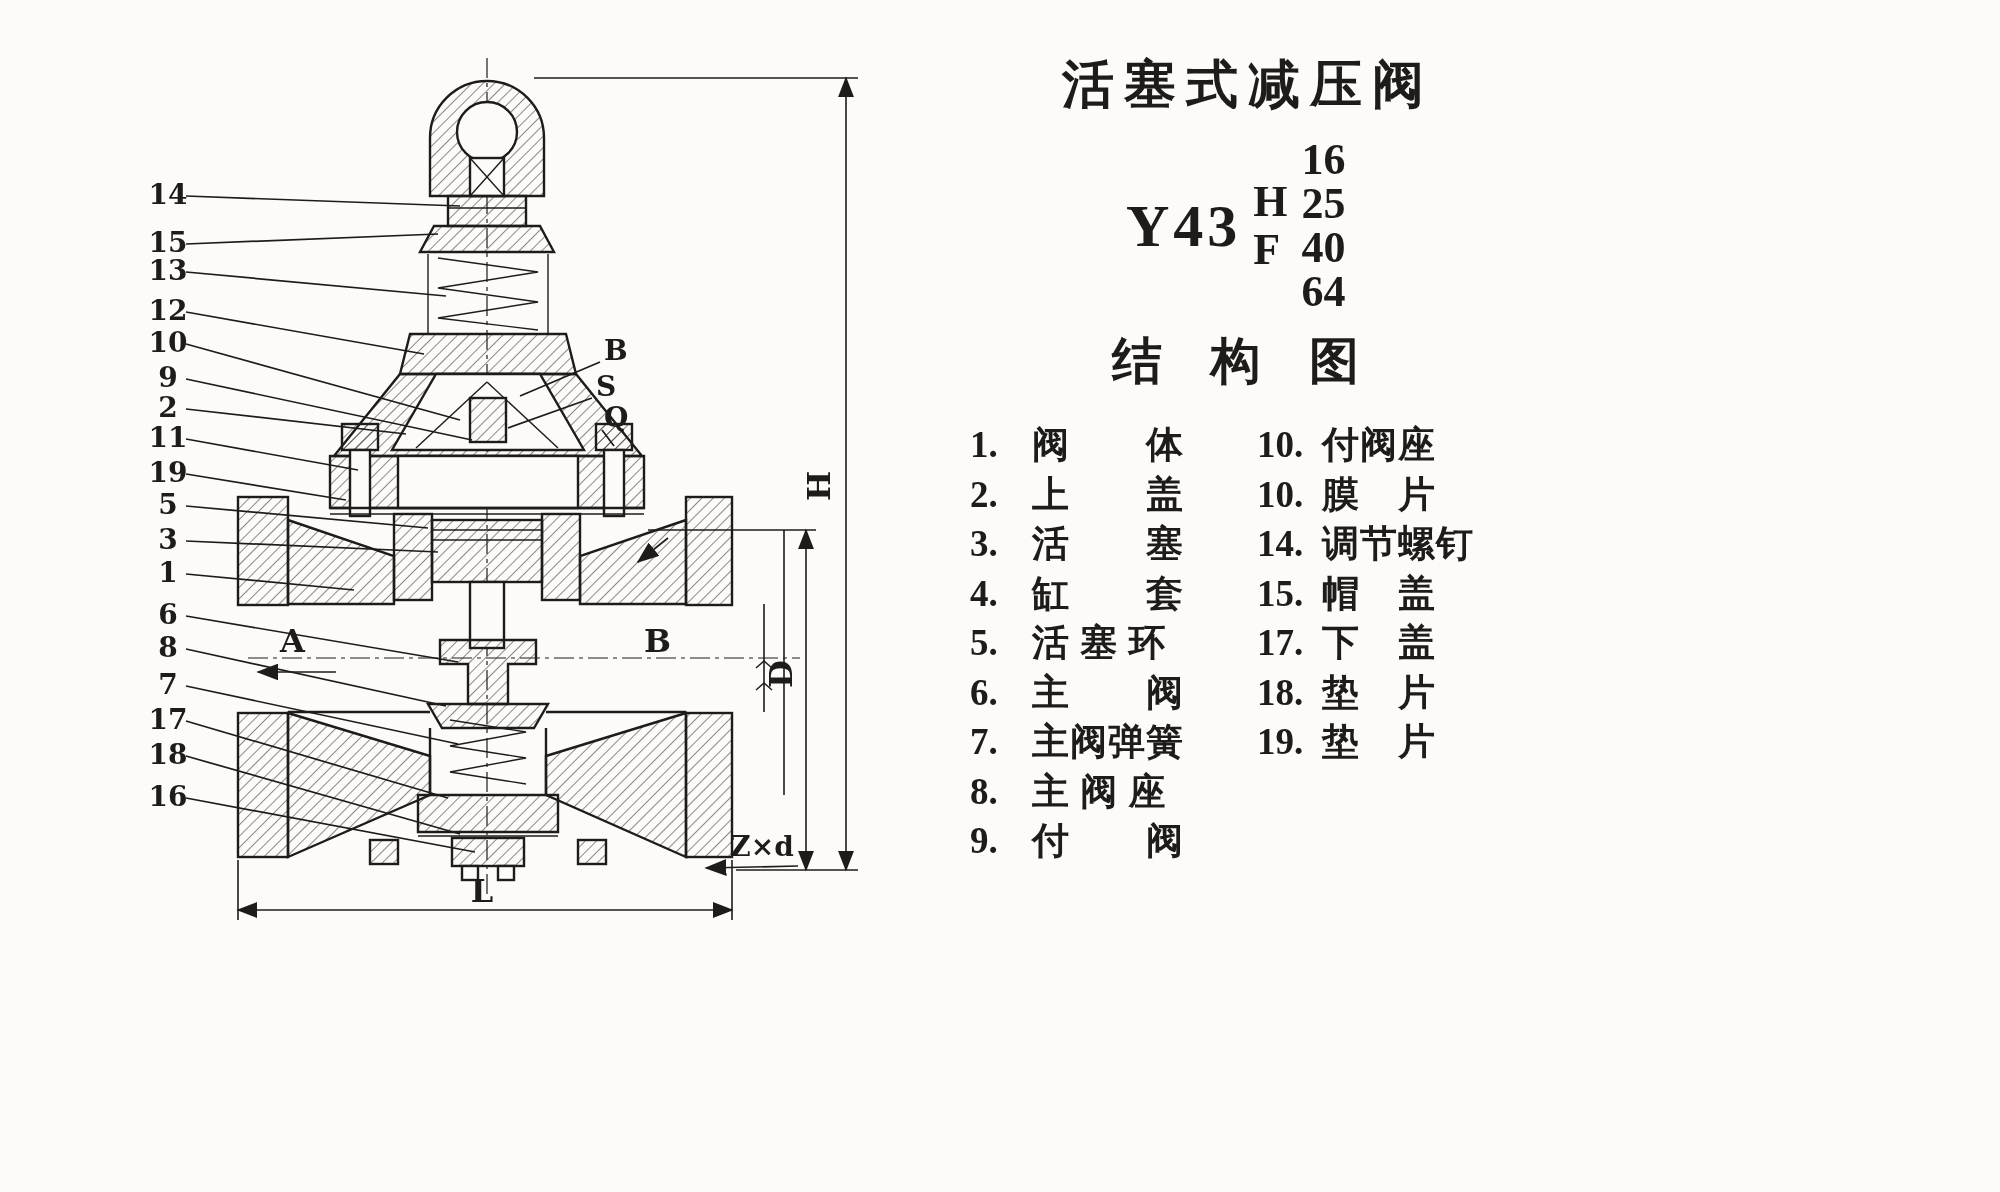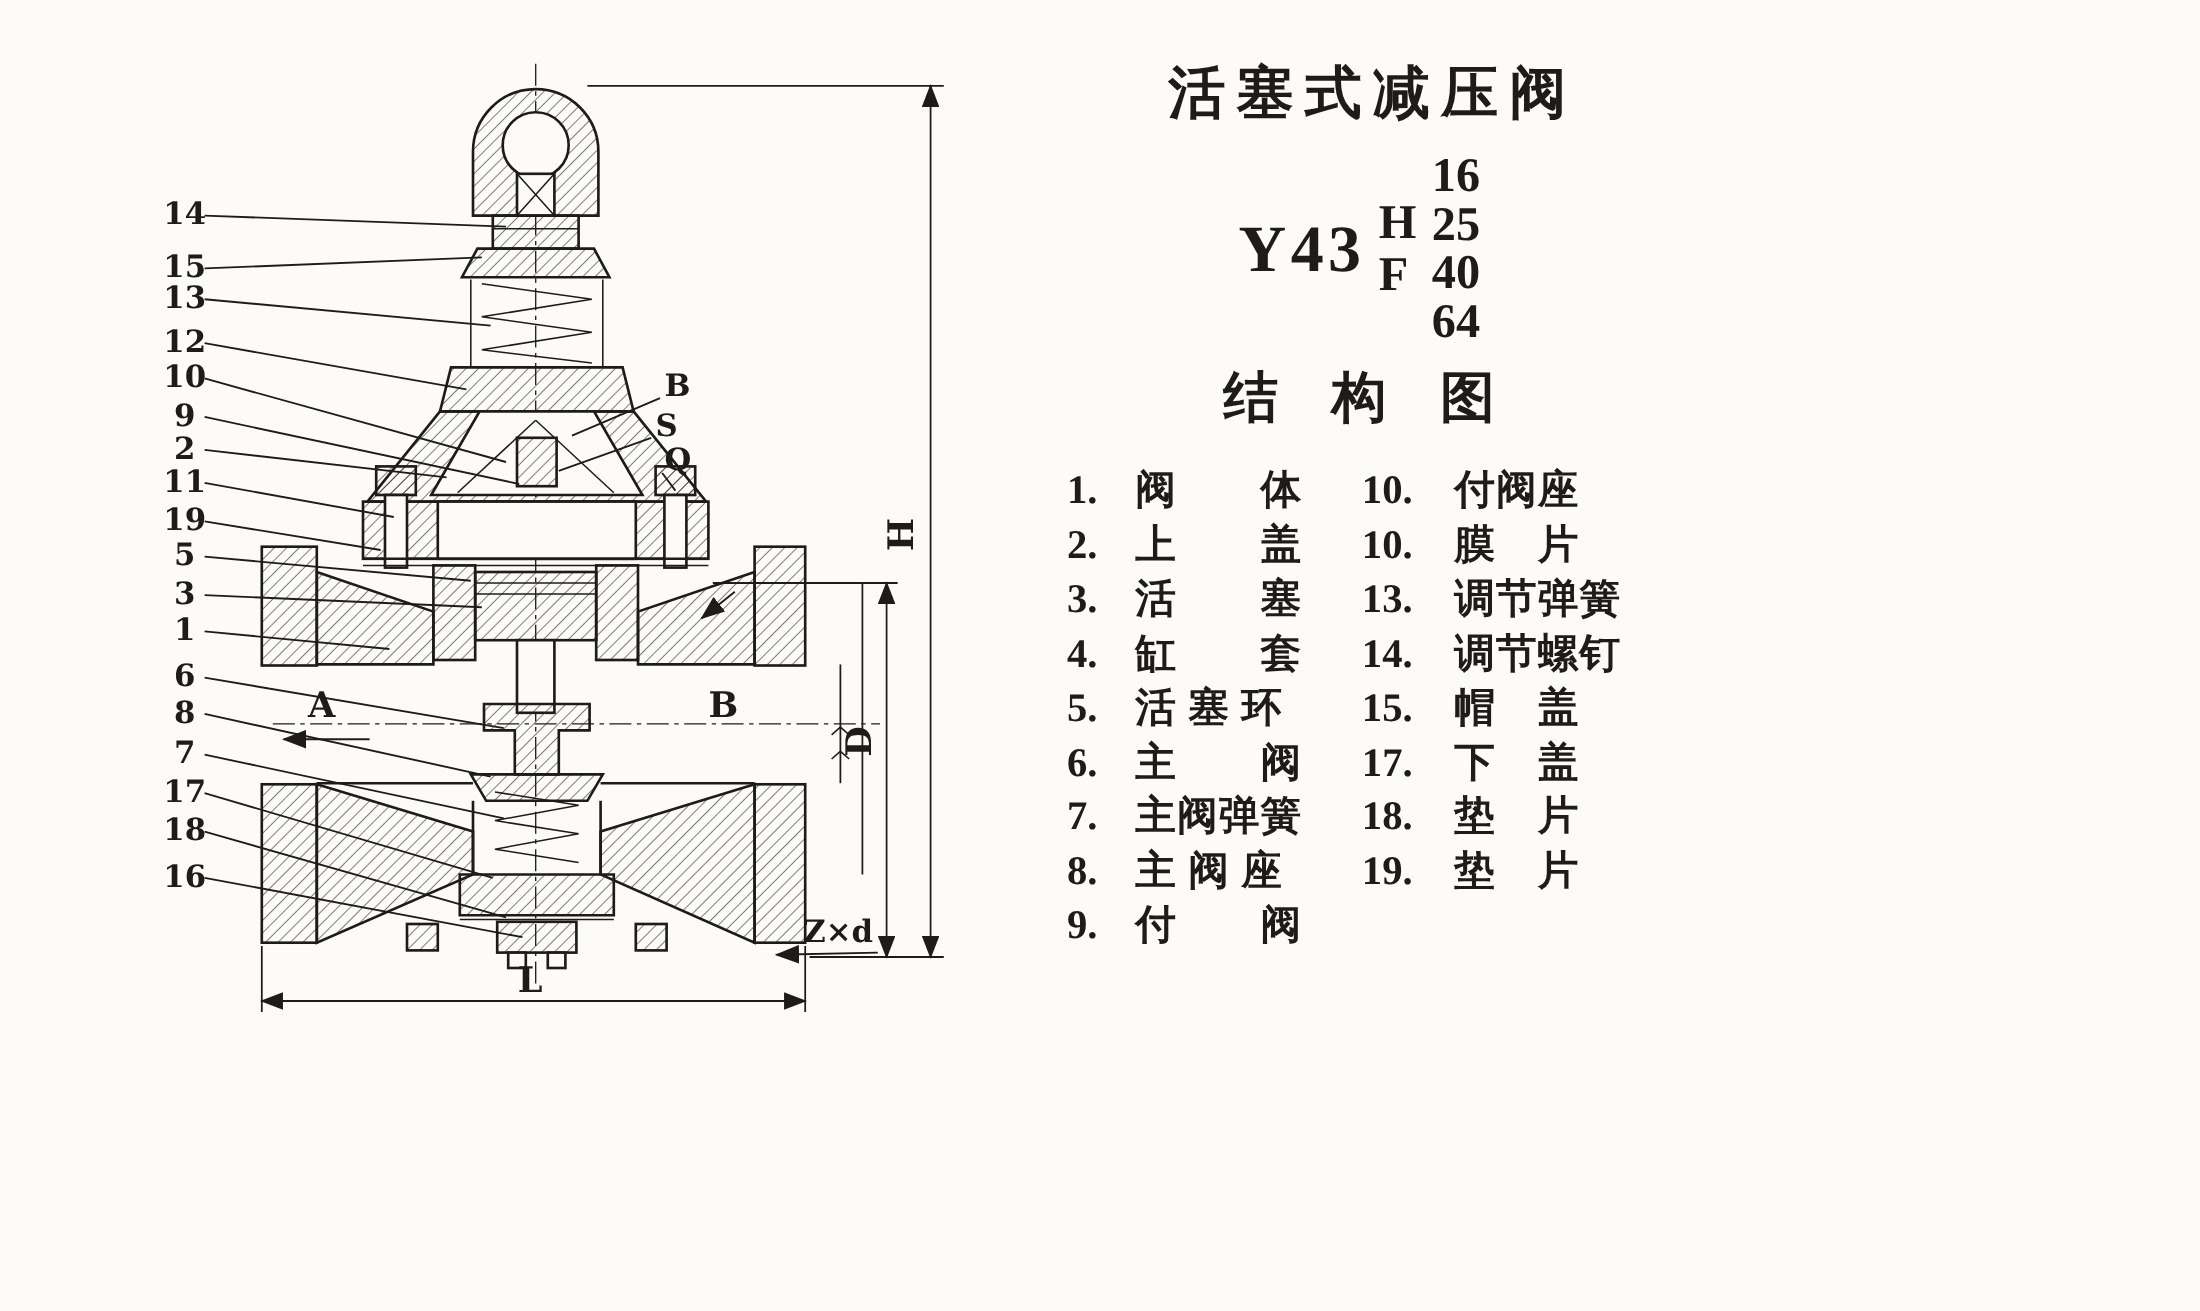--- a/index.html
+++ b/index.html
@@ -31,21 +31,21 @@
     display:flex; flex-direction:column; margin-left:14px;
     font-size:44px; line-height:44px;
   }
   .subtitle {
     position:absolute; left:1112px; top:328px;
     font-size:50px; font-weight:bold; letter-spacing:18px; white-space:nowrap;
   }
   .parts { position:absolute; left:970px; top:420px; display:flex; }
   .pcol { display:flex; flex-direction:column; }
   .pcol-left  { width:262px; }
-  .pcol-right { width:310px; margin-left:6px; }
+  .pcol-right { width:310px; margin-left:6px;text-align:center; }
   .prow { display:flex; align-items:baseline; height:49.5px; font-size:37px; font-weight:bold; white-space:nowrap; }
   .pnum { width:62px; flex:none; }
   .pcol-right .pnum { width:84px; }
   .pname { letter-spacing:1px; }
   
   svg { position:absolute; left:0; top:0; }
   .ln     { stroke:#1d1c1a; stroke-width:2.4; fill:none; }
   .thin   { stroke:#1d1c1a; stroke-width:1.4; fill:none; }
   .hatch  { fill:url(#hatch); stroke:#1d1c1a; stroke-width:2.4; }
   .white  { fill:#fcfbf8; stroke:#1d1c1a; stroke-width:2.4; }
@@ -293,24 +293,20 @@
     <div class="pcol pcol-right">
       <div class="prow">
           <span class="pnum">10.</span>
           <span class="pname">付阀座</span>
         </div>
       <div class="prow">
           <span class="pnum">10.</span>
           <span class="pname">膜　片</span>
         </div>
       <div class="prow">
-          <span class="pnum">13.</span>
-          <span class="pname">调节弹簧</span>
-        </div>
-      <div class="prow">
           <span class="pnum">14.</span>
           <span class="pname">调节螺钉</span>
         </div>
       <div class="prow">
           <span class="pnum">15.</span>
           <span class="pname">帽　盖</span>
         </div>
       <div class="prow">
           <span class="pnum">17.</span>
           <span class="pname">下　盖</span>

